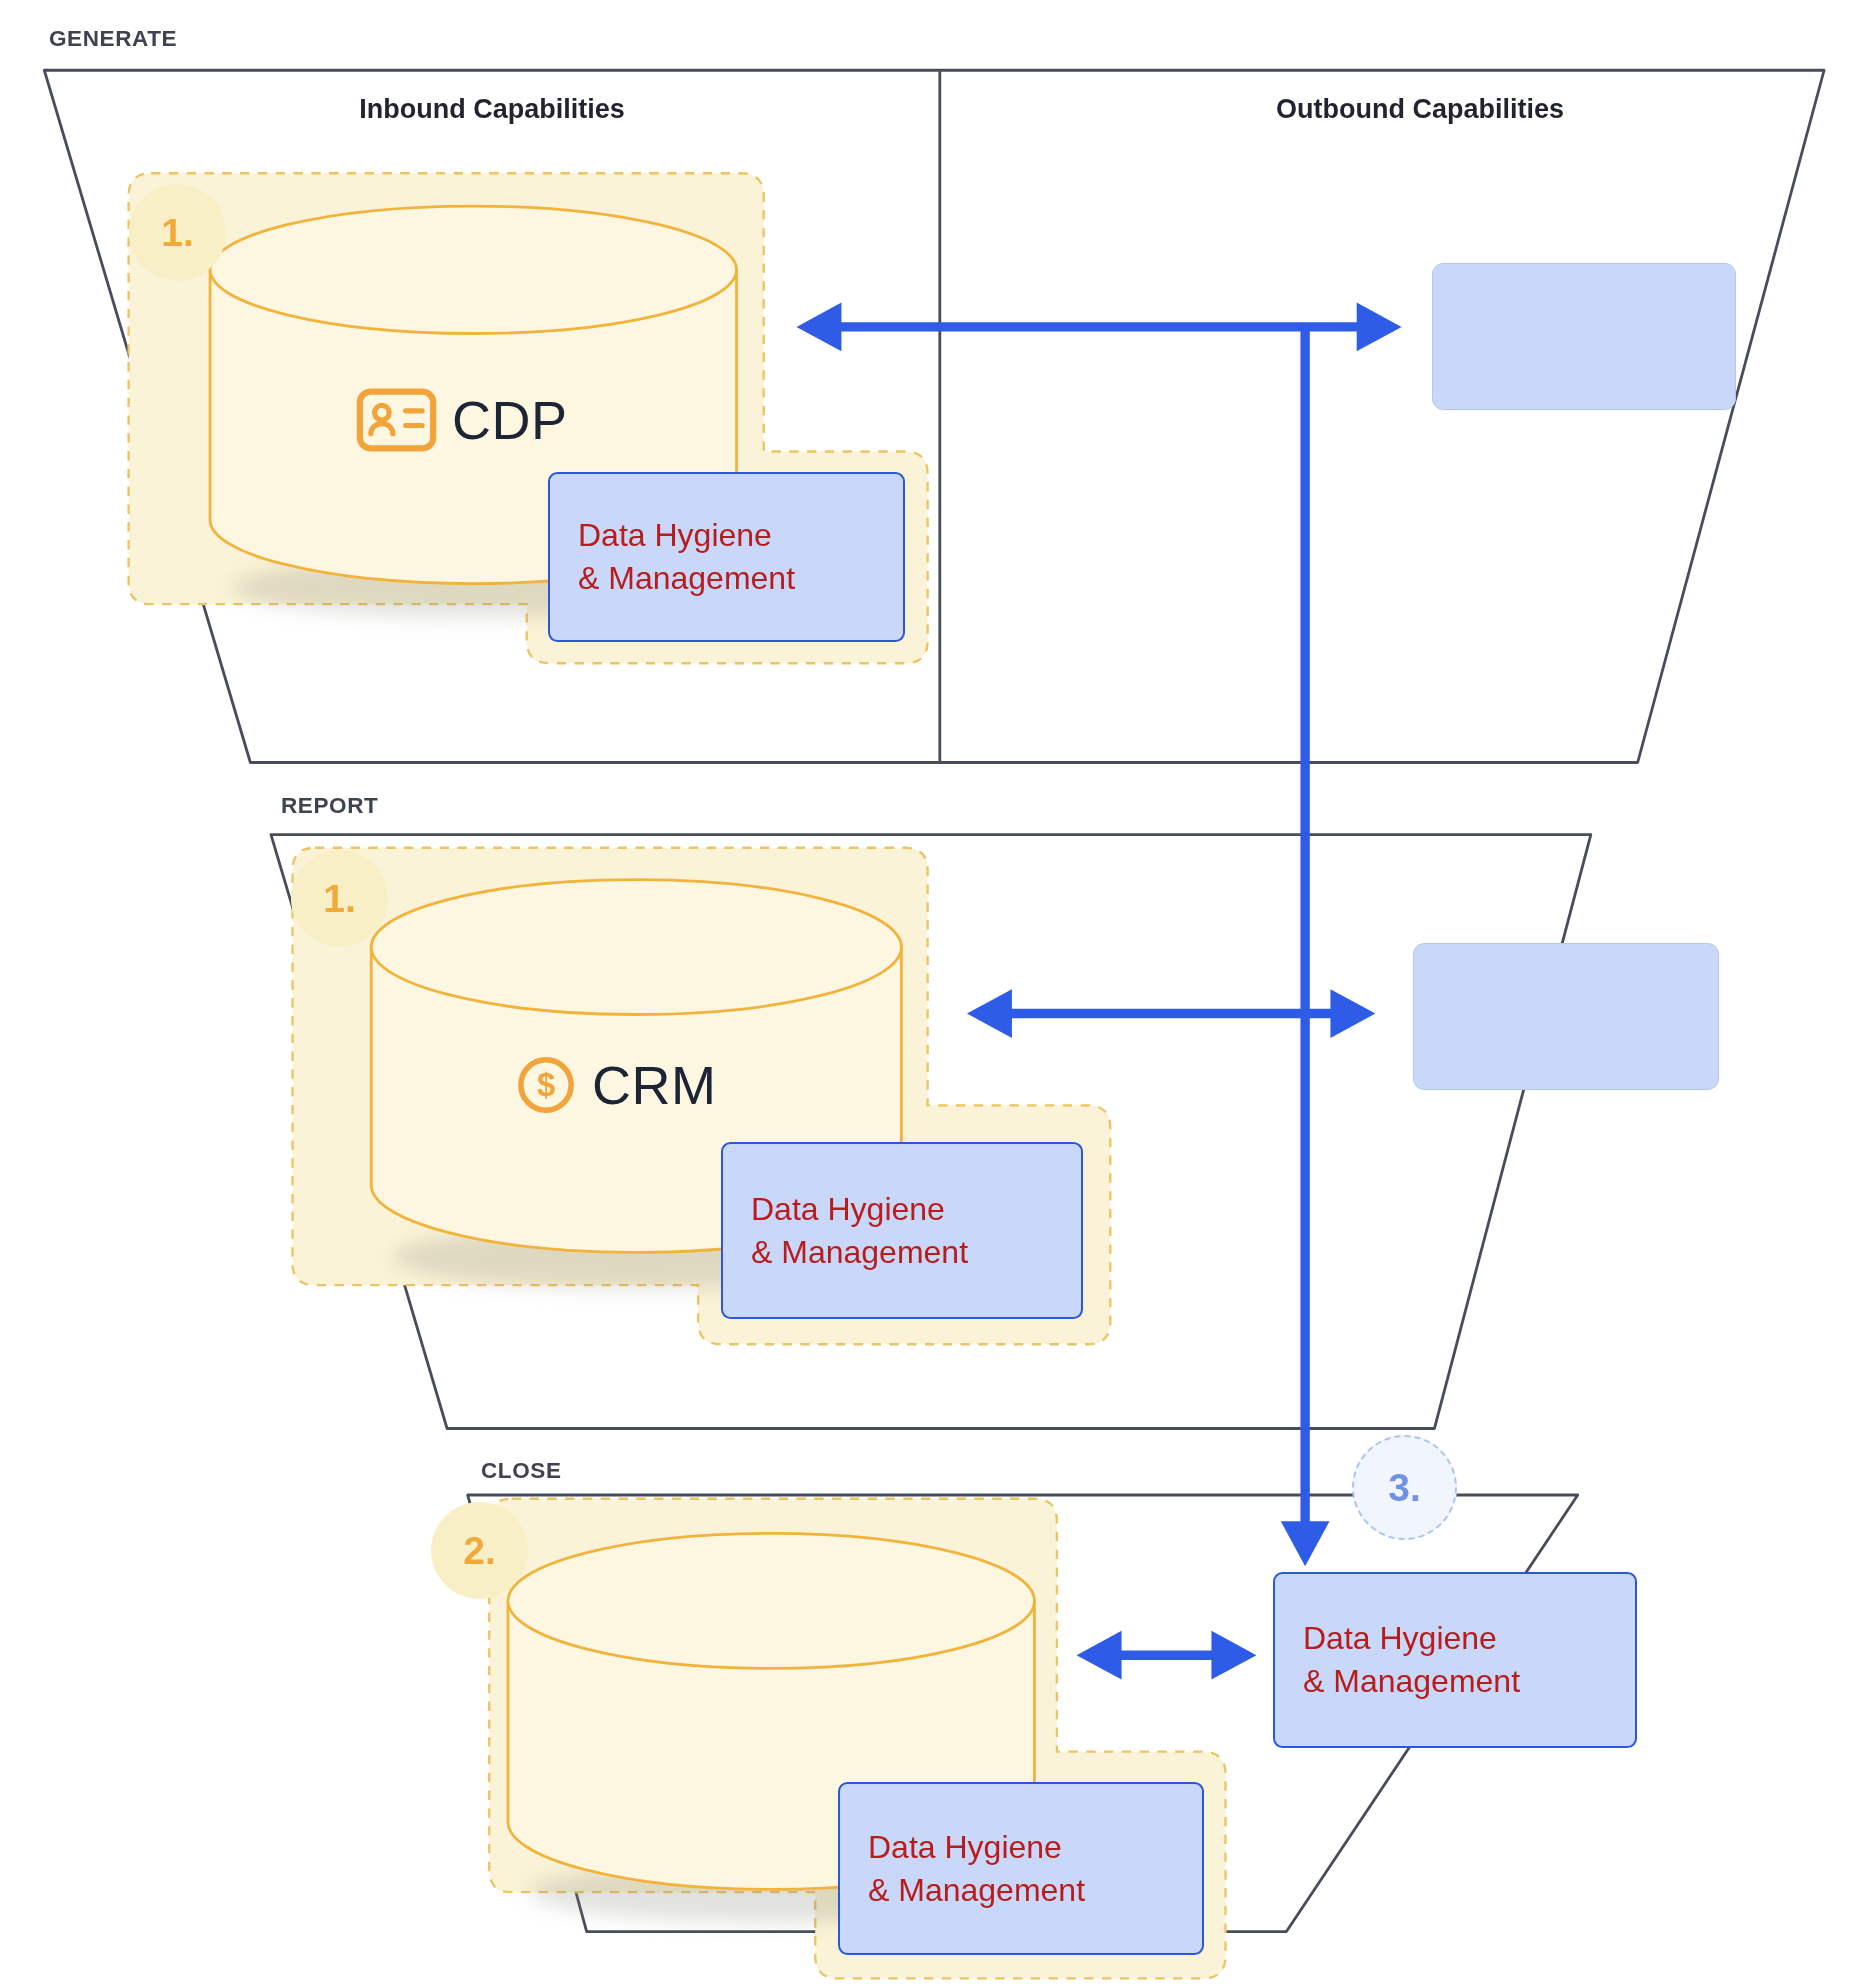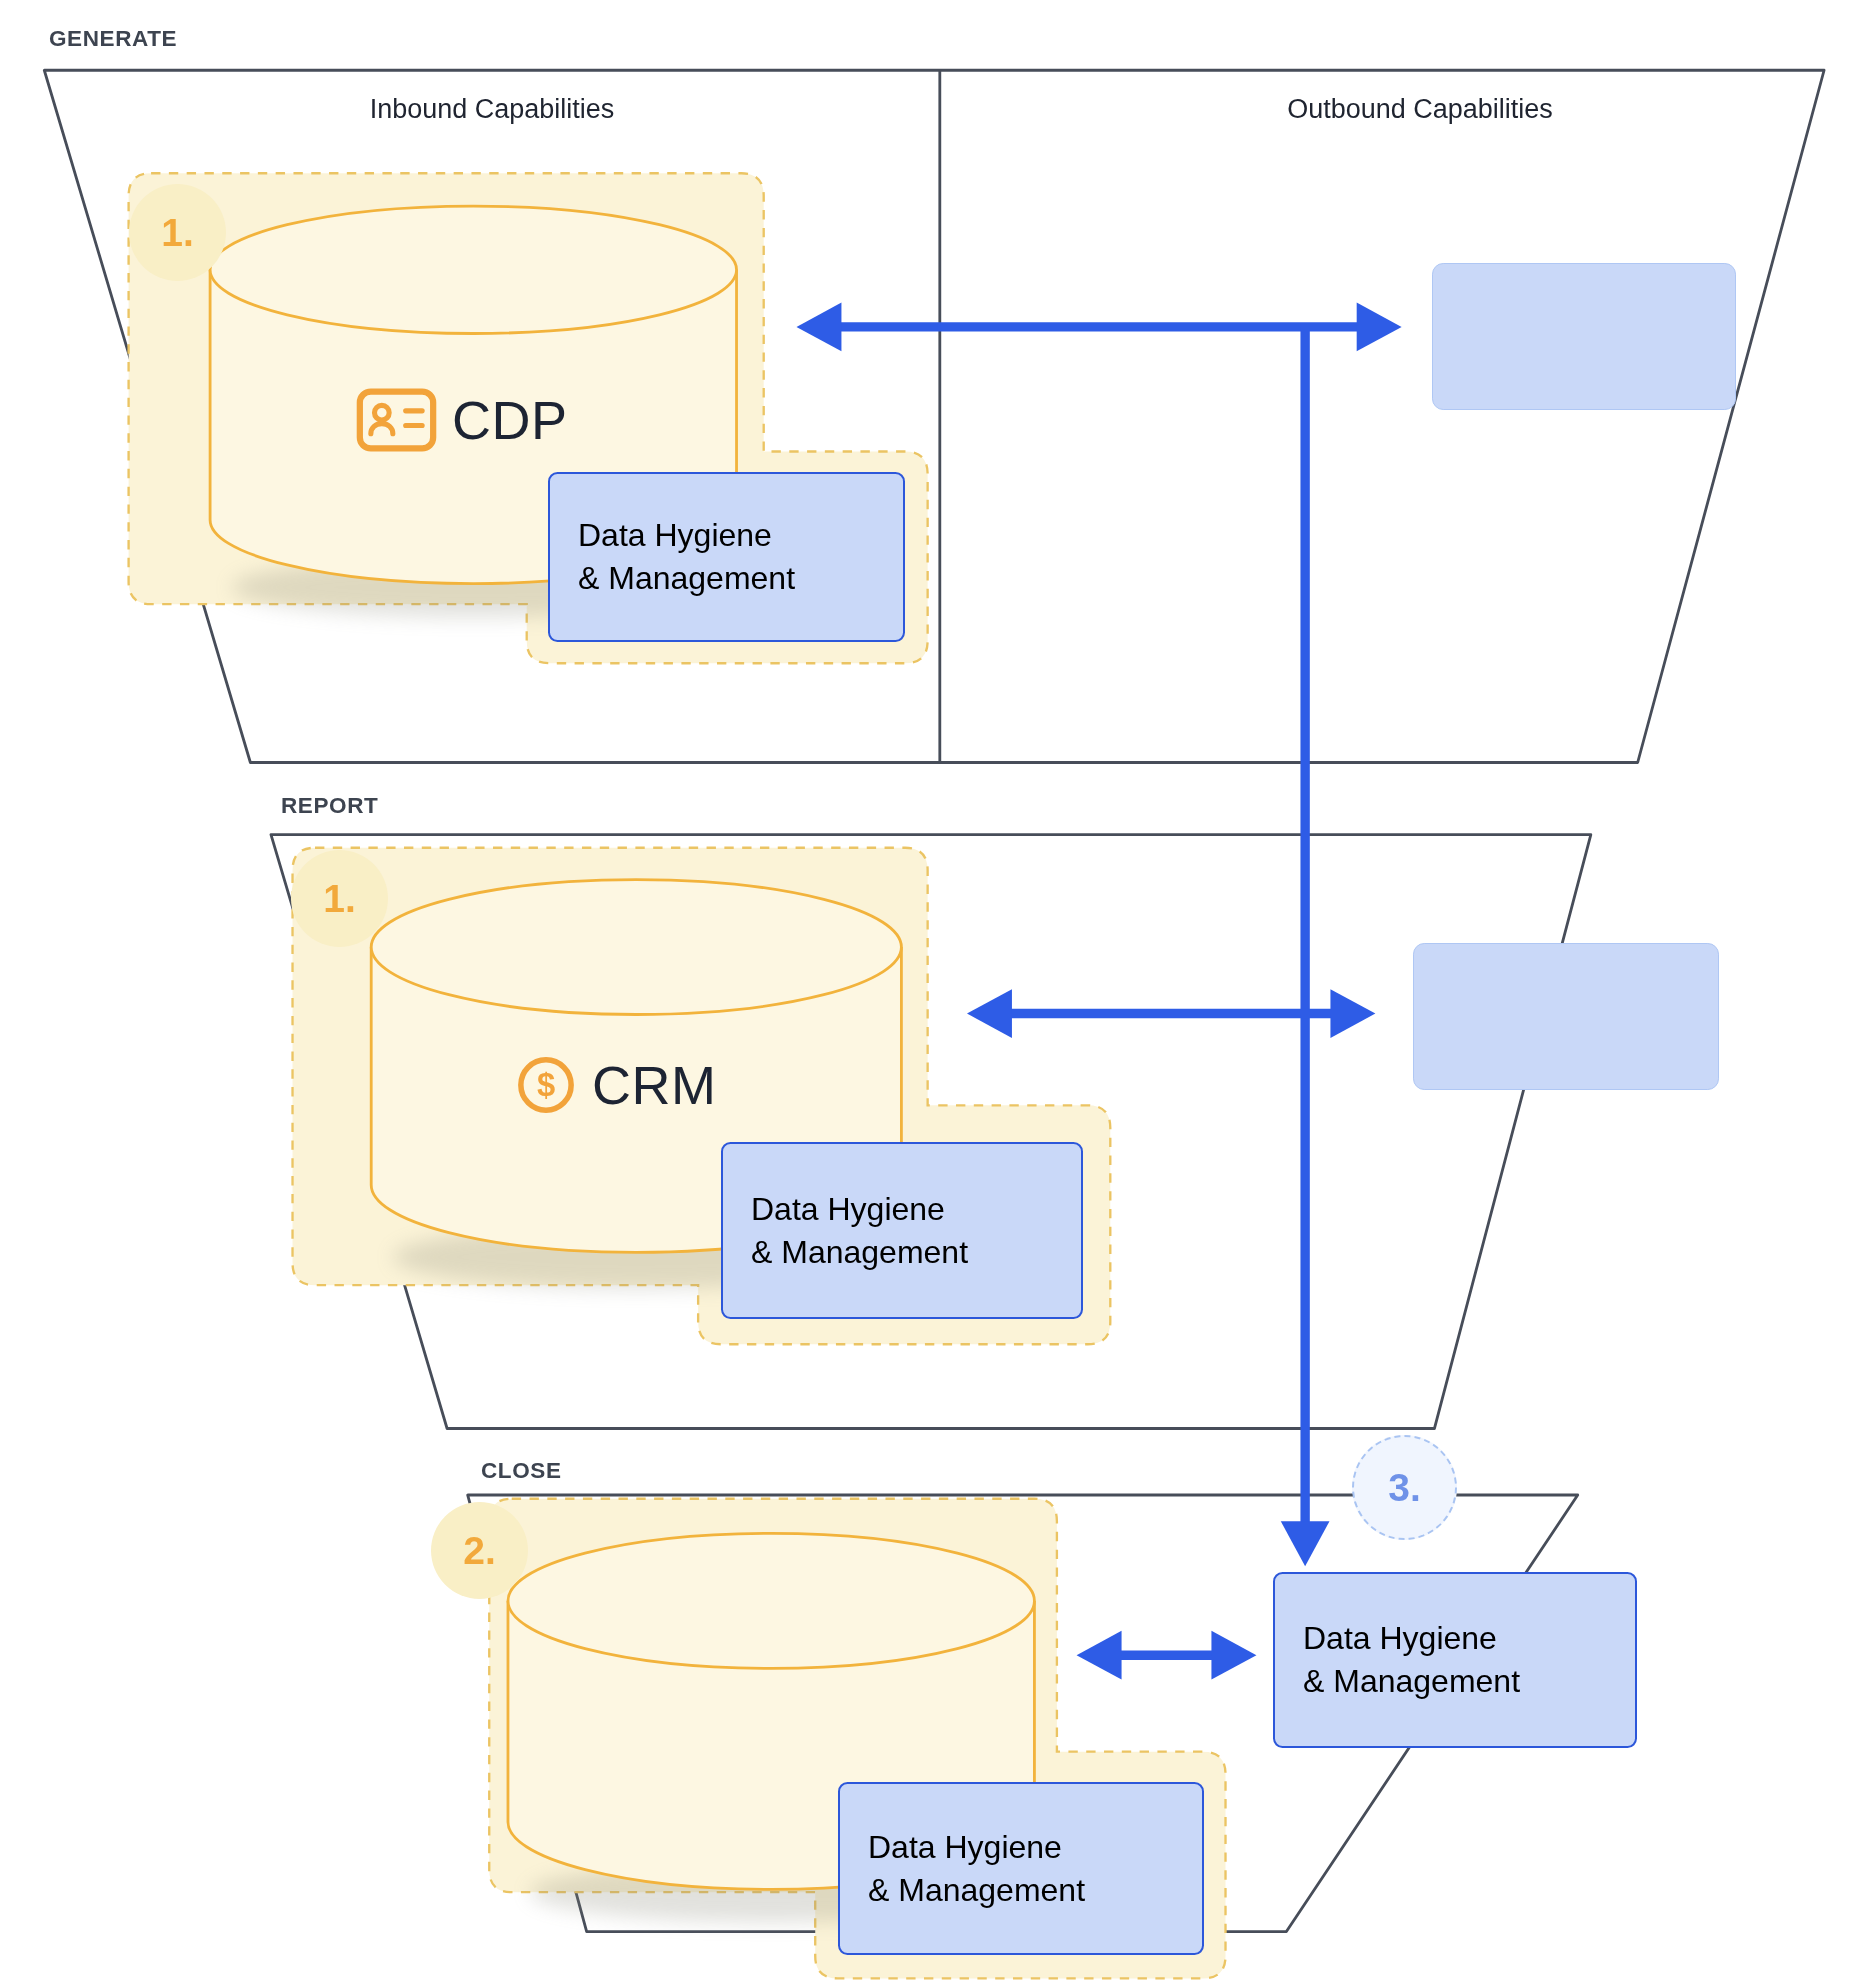--- a/index.html
+++ b/index.html
@@ -12,21 +12,21 @@
   }
   .layer{position:absolute;inset:0;}
   .section-label{
     position:absolute;
     font-size:22.5px;font-weight:700;color:#3D4450;
     letter-spacing:0.6px;
     text-align:center;
   }
   .col-header{
     position:absolute;
-    font-size:27px;font-weight:400;color:#1F2430;
+    font-size:27px;font-weight:700;color:#1F2430;
     text-align:center;
   }
   .badge{
     position:absolute;width:97px;height:97px;border-radius:50%;
     background:#F9EFC6;
     display:flex;align-items:center;justify-content:center;
     font-size:39px;font-weight:600;color:#F2A93B;
   }
   .badge-blue{
     width:101px;height:101px;
@@ -38,21 +38,21 @@
     position:absolute;display:flex;align-items:center;gap:15px;height:84px;
   }
   .sys-label .sys-name{
     font-size:54px;font-weight:500;color:#1D2433;letter-spacing:0.5px;
   }
   .hygiene-box{
     position:absolute;
     background:#C9D8F8;border:2.8px solid #2C57DA;border-radius:9.4px;
     display:flex;flex-direction:column;justify-content:center;
     padding:0 28px;box-sizing:border-box;
-    font-size:32px;line-height:1.34;color:#000000;
+    font-size:32px;line-height:1.34;color:#b91c1c;
   }
   .empty-box{
     position:absolute;
     background:#C9D8F8;border:1.9px solid #AFC7F4;border-radius:11.2px;
   }
 </style>
 </head>
 <body>
 
 <div class="canvas">

